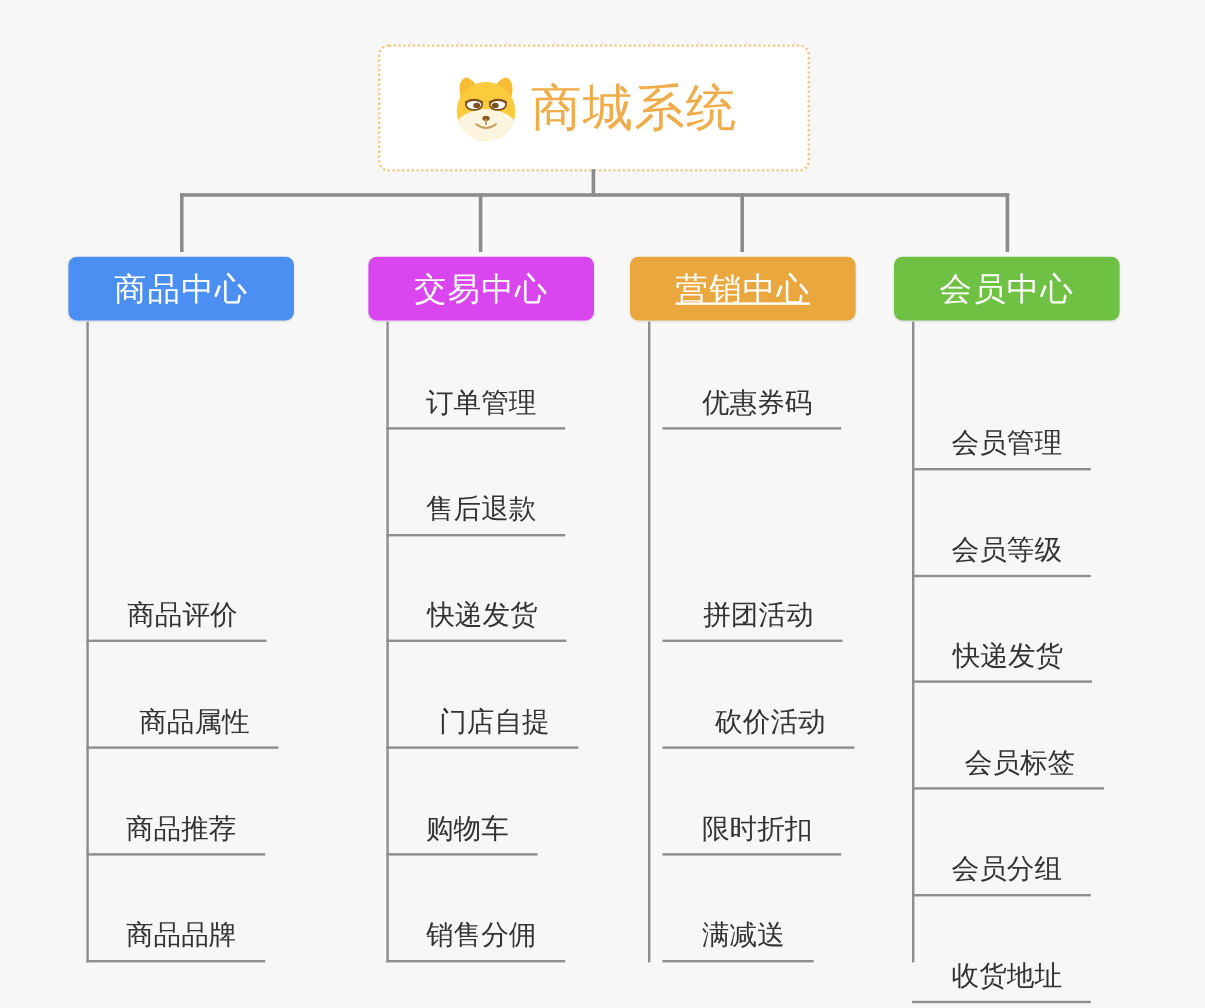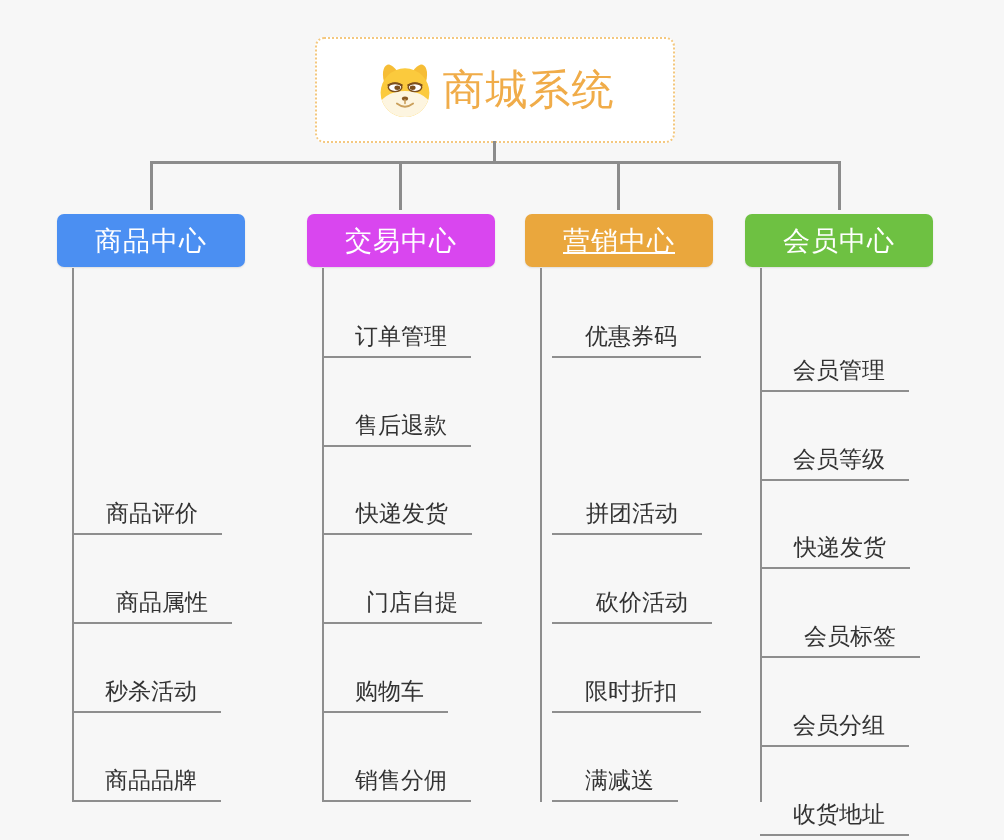--- a/index.html
+++ b/index.html
@@ -105,21 +105,21 @@
   <div class="branch-header hx2" style="background-color: rgb(234, 167, 61);">营销中心</div>
   <div class="branch-header hx3" style="background-color: rgb(110, 193, 66);">会员中心</div>
 
   <div class="spine sx0"></div>
   <div class="spine sx1"></div>
   <div class="spine sx2"></div>
   <div class="spine sx3"></div>
 
   <div class="leaf lx0 r2">商品评价</div>
   <div class="leaf lx0 r3">商品属性</div>
-  <div class="leaf lx0 r4">秒杀活动</div>
+  <div class="leaf lx0 r4">商品推荐</div>
   <div class="leaf lx0 r5">商品品牌</div>
 
   <div class="leaf lx1 r0">订单管理</div>
   <div class="leaf lx1 r1">售后退款</div>
   <div class="leaf lx1 r2">快递发货</div>
   <div class="leaf lx1 r3">门店自提</div>
   <div class="leaf lx1 r4">购物车</div>
   <div class="leaf lx1 r5">销售分佣</div>
 
   <div class="leaf lx2 r0">优惠券码</div>

